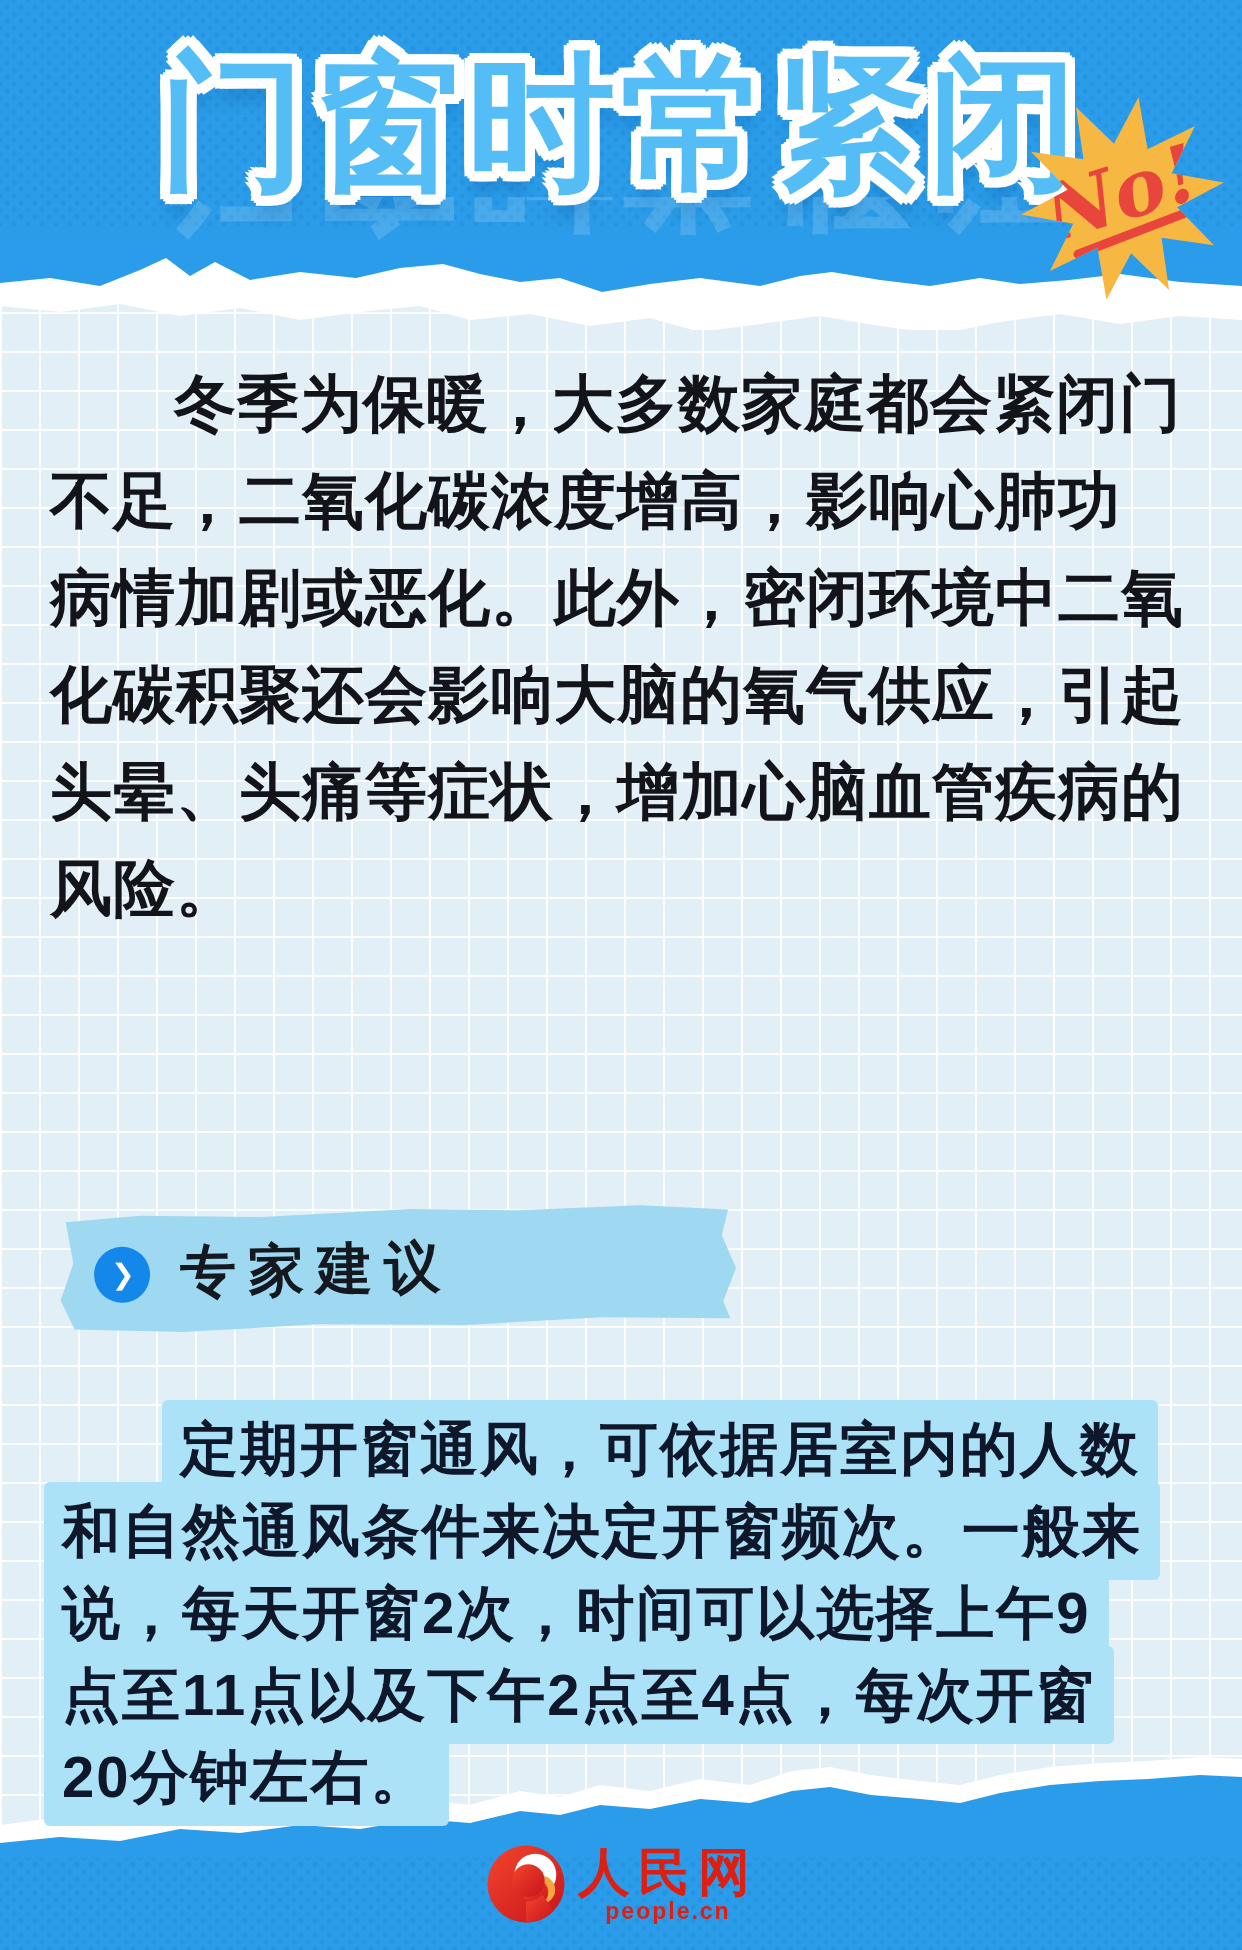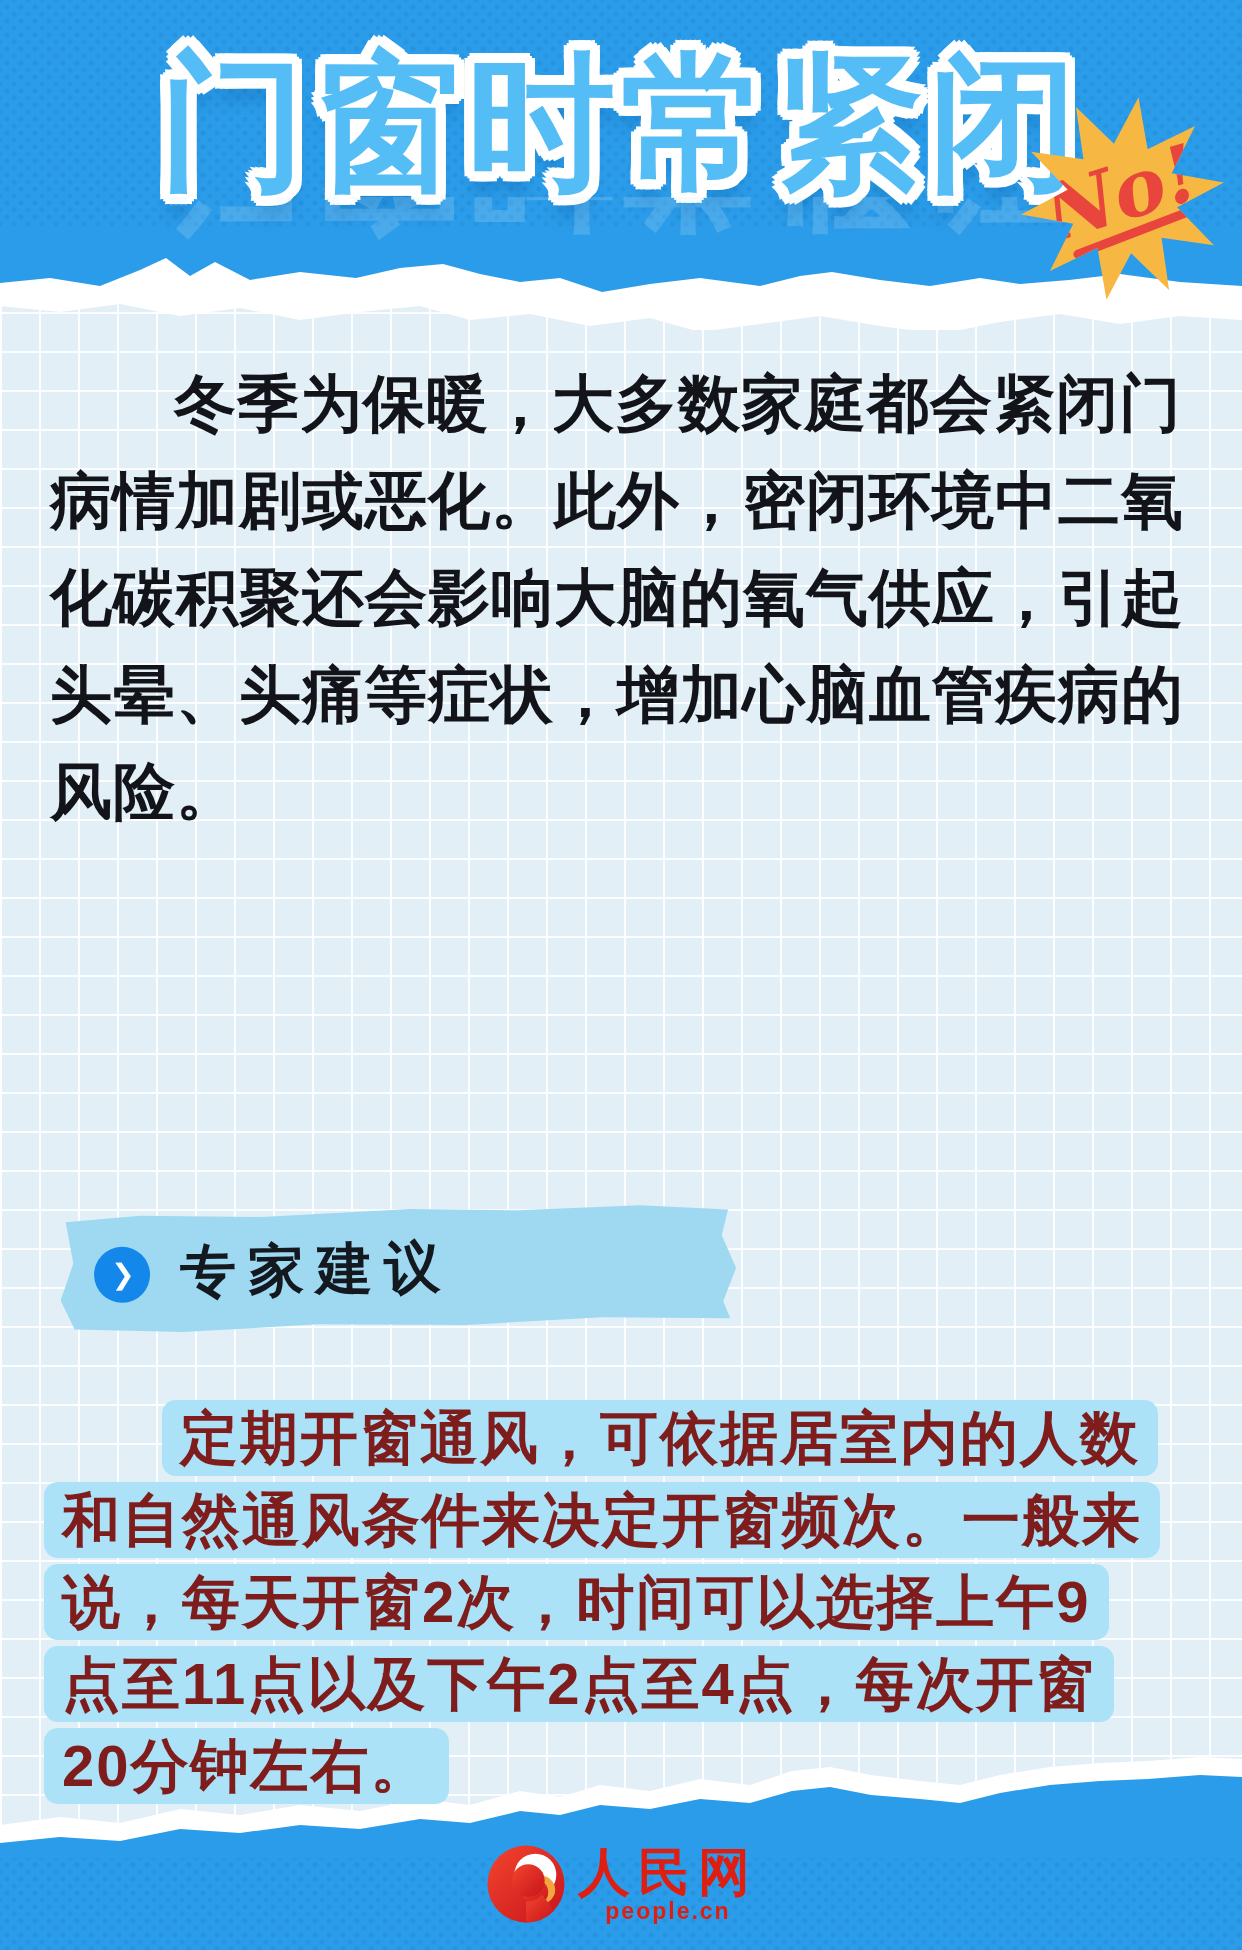--- a/index.html
+++ b/index.html
@@ -59,23 +59,23 @@
     clip-path:polygon(1% 6%,12% 2%,30% 5%,52% 1%,68% 4%,86% 2%,99% 7%,98% 28%,
       100% 55%,98% 82%,99% 96%,80% 93%,60% 97%,38% 94%,18% 98%,2% 94%,0% 70%,2% 40%);}
   .tape-badge{width:56px;height:56px;border-radius:50%;background:#1487EA;
     display:flex;align-items:center;justify-content:center;flex:0 0 auto;}
   .tape-badge span{color:#fff;font-size:28px;font-weight:700;line-height:1;
     transform:translateX(1px);}
   .tape-label{margin-left:30px;font-size:56px;font-weight:700;color:#14181F;
     letter-spacing:12px;white-space:nowrap;}
   .p2{position:absolute;top:1400px;left:44px;width:1160px;z-index:3;}
   .p2 .line{height:82px;white-space:nowrap;}
-  .p2 .hl{display:inline-block;background:#ABE2F8;border-radius:14px;
-    padding:9px 18px;font-size:58px;line-height:58px;font-weight:600;
-    color:#7f1d1d;letter-spacing:2px;}
+  .p2 .hl{display:inline-block;background:#ABE2F8;border-radius:6px;
+    padding:20px 18px;font-size:58px;line-height:58px;font-weight:600;
+    color:#0f172a;letter-spacing:2px;}
   .p2 .line:first-child .hl{margin-left:118px;}
   
   .logo{position:absolute;left:50%;transform:translateX(-50%);top:1842px;z-index:9;
     display:flex;align-items:center;}
   .logo-mark{width:84px;height:84px;flex:0 0 auto;}
   .logo-texts{margin-left:10px;text-align:center;}
   .logo-cn{font-size:52px;font-weight:700;color:#DF1E12;letter-spacing:8px;
     line-height:1.05;white-space:nowrap;}
   .logo-en{font-size:23px;font-weight:700;color:#DF1E12;letter-spacing:2px;
     line-height:1;white-space:nowrap;}
@@ -99,20 +99,21 @@
 
   <div class="star">
     <div class="star-inner">
       <div class="star-text">No!</div>
       <div class="star-swoosh"></div>
     </div>
   </div>
 
   <div class="p1">
     <div class="line indent">冬季为保暖，大多数家庭都会紧闭门</div>
+    <div class="line">不足，二氧化碳浓度增高，影响心肺功</div>
     <div class="line">病情加剧或恶化。此外，密闭环境中二氧</div>
     <div class="line">化碳积聚还会影响大脑的氧气供应，引起</div>
     <div class="line">头晕、头痛等症状，增加心脑血管疾病的</div>
     <div class="line">风险。</div>
   </div>
 
   <div class="tape">
     <div class="tape-badge">
       <span>❯</span>
     </div>

